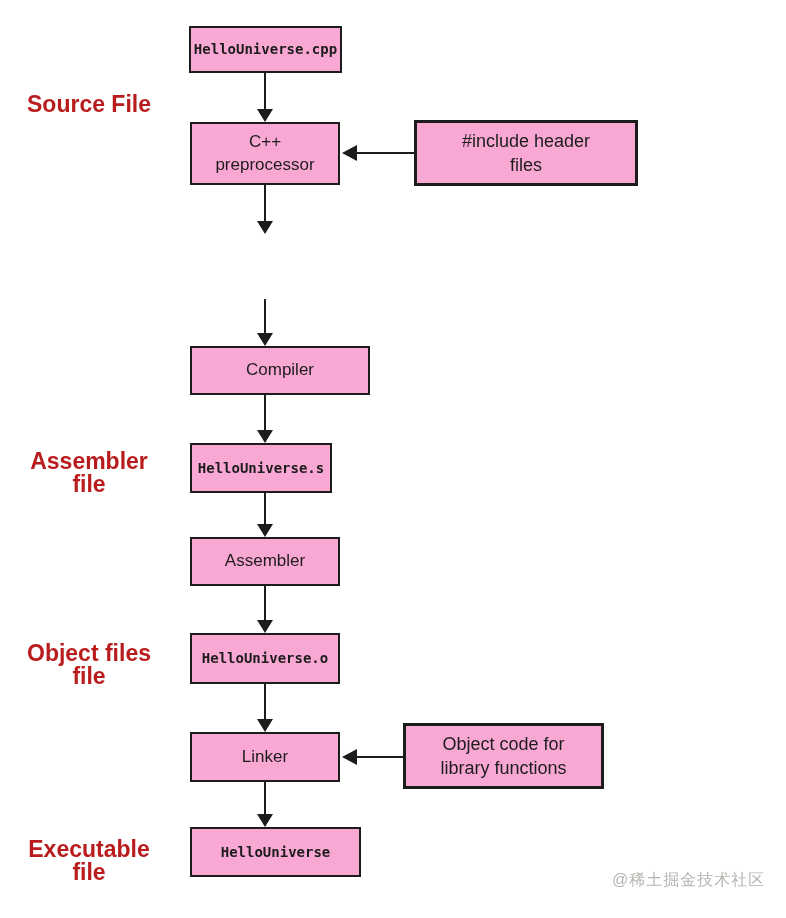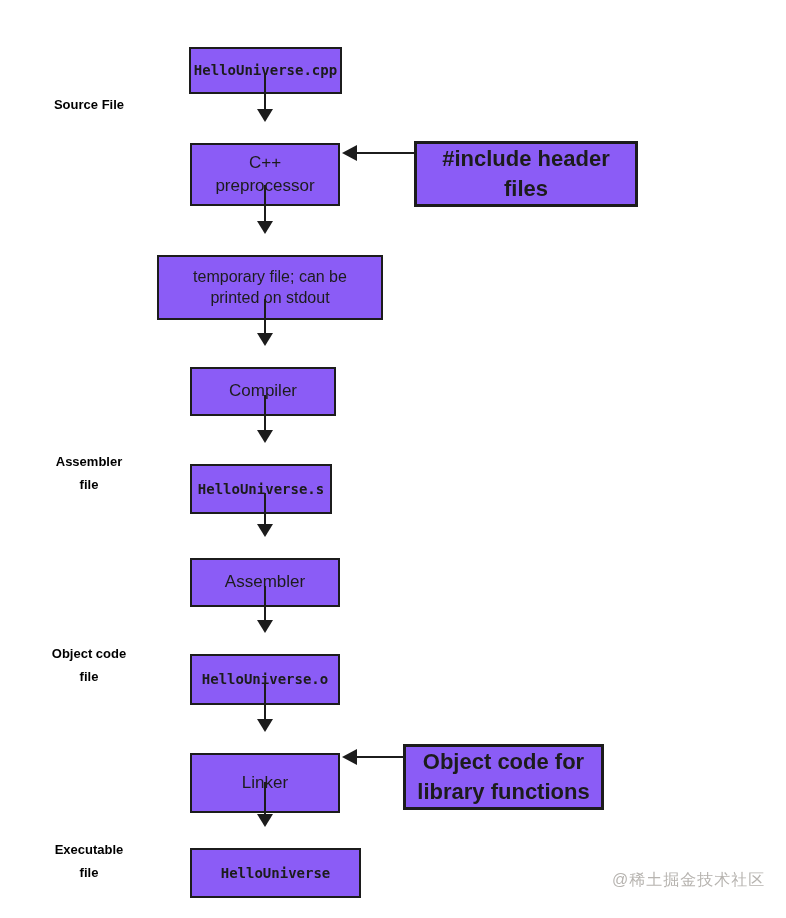--- a/index.html
+++ b/index.html
@@ -8,53 +8,52 @@
     position: relative;
     width: 786px;
     height: 918px;
     background: #ffffff;
     font-family: "Liberation Sans", sans-serif;
     color: #1c1c1c;
     overflow: hidden;
   }
   .box {
     position: absolute;
-    background: #8b5cf6;
+    background: #f9a8d4;
     border: 2px solid #1c1c1c;
     display: flex;
     align-items: center;
     justify-content: center;
     text-align: center;
     white-space: pre-line;
     line-height: 1.3;
-    margin-top: 21px;
   }
   .box.mono {
     font-family: "DejaVu Sans Mono", monospace;
     font-weight: bold;
     font-size: 14px;
   }
   .box.proc { font-size: 17px; }
   .box.note { font-size: 16px; }
   .box.side {
     border-width: 3px;
-    font-weight: bold;
-    font-size: 22px;
+    font-weight: normal;
+    font-size: 18px;
     line-height: 1.35;
   }
   .stage-label {
     position: absolute;
     left: 8px;
     width: 162px;
     text-align: center;
     font-weight: bold;
-    font-size: 13px;
+    font-size: 23px;
     line-height: 23px;
     white-space: pre-line;
-    color: #000000;
+    color: #b91c1c;
   }
   .vline {
     position: absolute;
     width: 2px;
     background: #1c1c1c;
   }
   .hline {
     position: absolute;
     height: 2px;
     background: #1c1c1c;
@@ -82,52 +81,50 @@
     color: #b7b4b0;
     text-align: left;
     letter-spacing: 1px;
   }
 
   
   #n-cpp        { left:189px; top:26px;  width:153px; height:47px; }
   #n-preproc    { left:190px; top:122px; width:150px; height:63px; }
   #n-include    { left:414px; top:120px; width:224px; height:66px; }
   #n-temp       { left:157px; top:234px; width:226px; height:65px; }
-  #n-compiler   { left:190px; top:346px; width:146px; height:49px; }
+  #n-compiler   { left:190px; top:346px; width:180px; height:49px; }
   #n-sfile      { left:190px; top:443px; width:142px; height:50px; }
   #n-assembler  { left:190px; top:537px; width:150px; height:49px; }
   #n-ofile      { left:190px; top:633px; width:150px; height:51px; }
-  #n-linker     { left:190px; top:732px; width:150px; height:60px; }
+  #n-linker     { left:190px; top:732px; width:150px; height:50px; }
   #n-library    { left:403px; top:723px; width:201px; height:66px; }
   #n-exe        { left:190px; top:827px; width:171px; height:50px; }
 
   
   #l-source     { top:93px; }
   #l-assembler  { top:450px; }
   #l-object     { top:642px; }
   #l-exe        { top:838px; }
 </style>
 </head>
 <body>
 
 <div id="canvas">
 
   <div class="stage-label" id="l-source">Source File</div>
   <div class="stage-label" id="l-assembler">Assembler
 file</div>
-  <div class="stage-label" id="l-object">Object code
+  <div class="stage-label" id="l-object">Object files
 file</div>
   <div class="stage-label" id="l-exe">Executable
 file</div>
 
   <div class="box mono" id="n-cpp">HelloUniverse.cpp</div>
   <div class="box proc" id="n-preproc">C++
 preprocessor</div>
-  <div class="box note" id="n-temp">temporary file; can be
-printed on stdout</div>
   <div class="box proc" id="n-compiler">Compiler</div>
   <div class="box mono" id="n-sfile">HelloUniverse.s</div>
   <div class="box proc" id="n-assembler">Assembler</div>
   <div class="box mono" id="n-ofile">HelloUniverse.o</div>
   <div class="box proc" id="n-linker">Linker</div>
   <div class="box mono" id="n-exe">HelloUniverse</div>
 
   <div class="box side" id="n-include">#include header
 files</div>
   <div class="box side" id="n-library">Object code for

